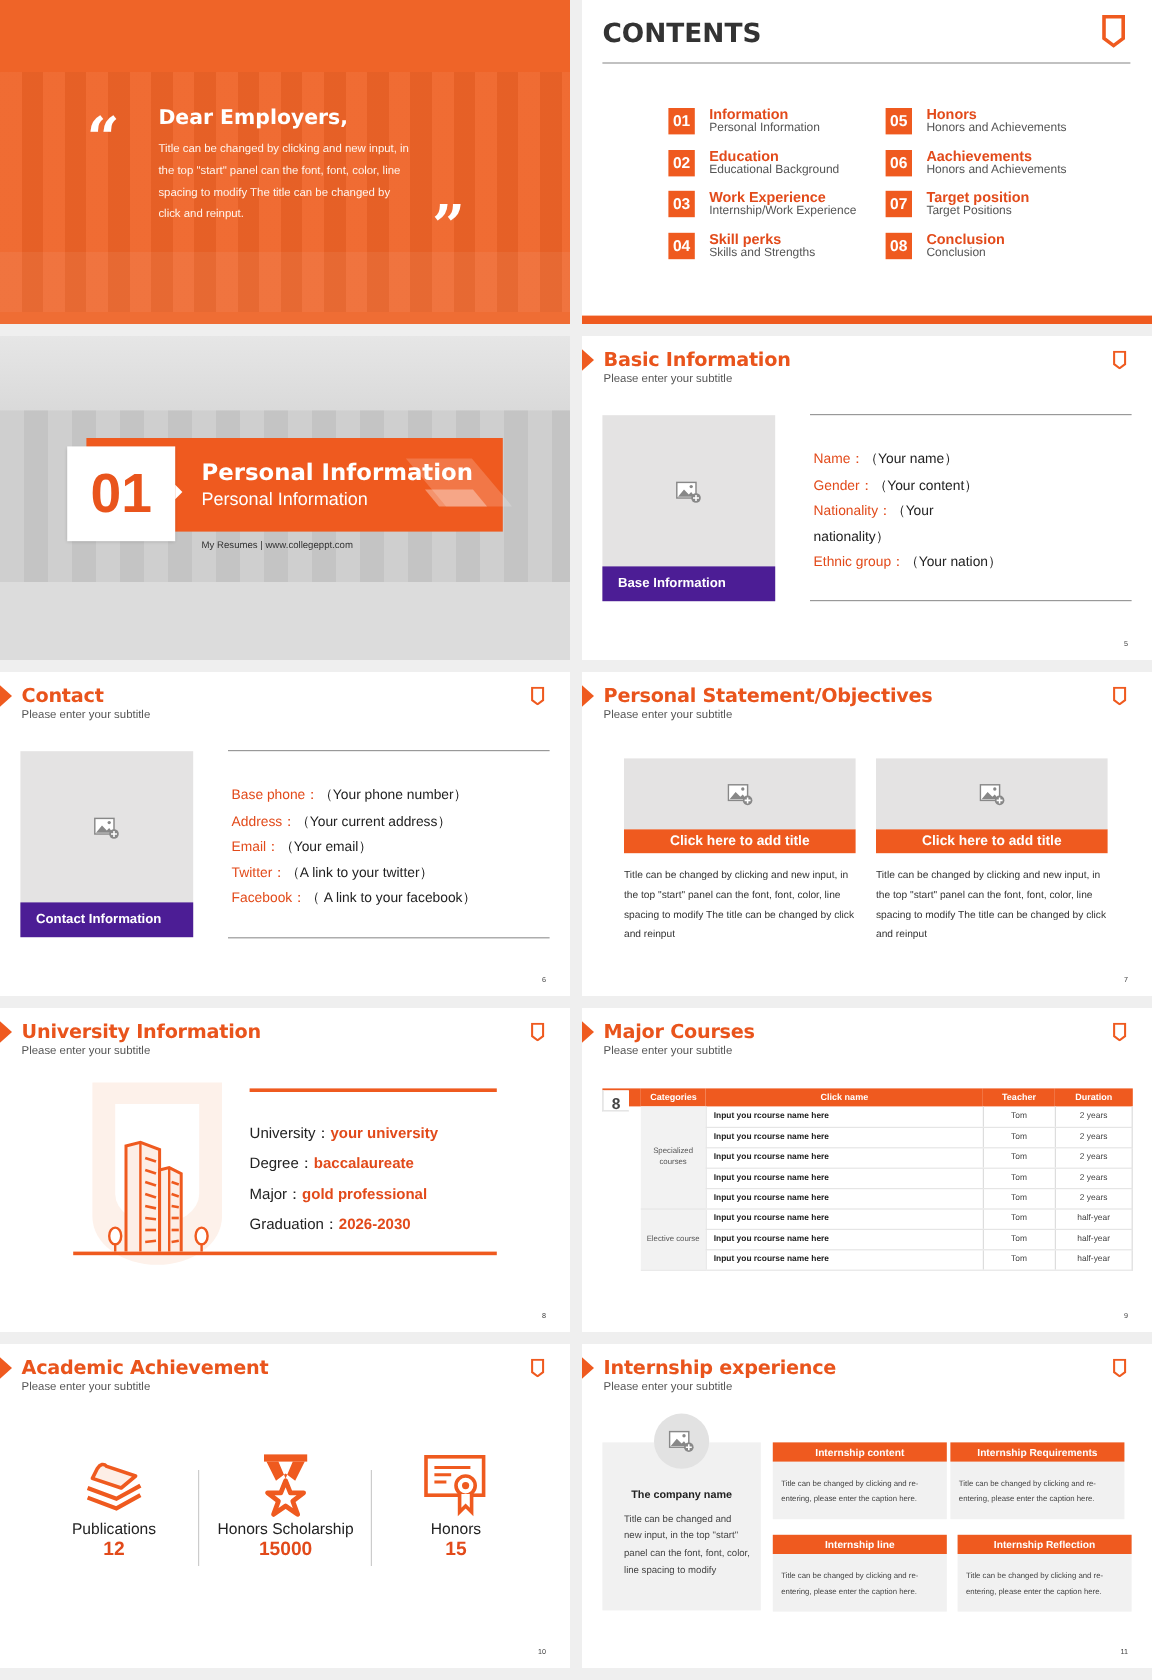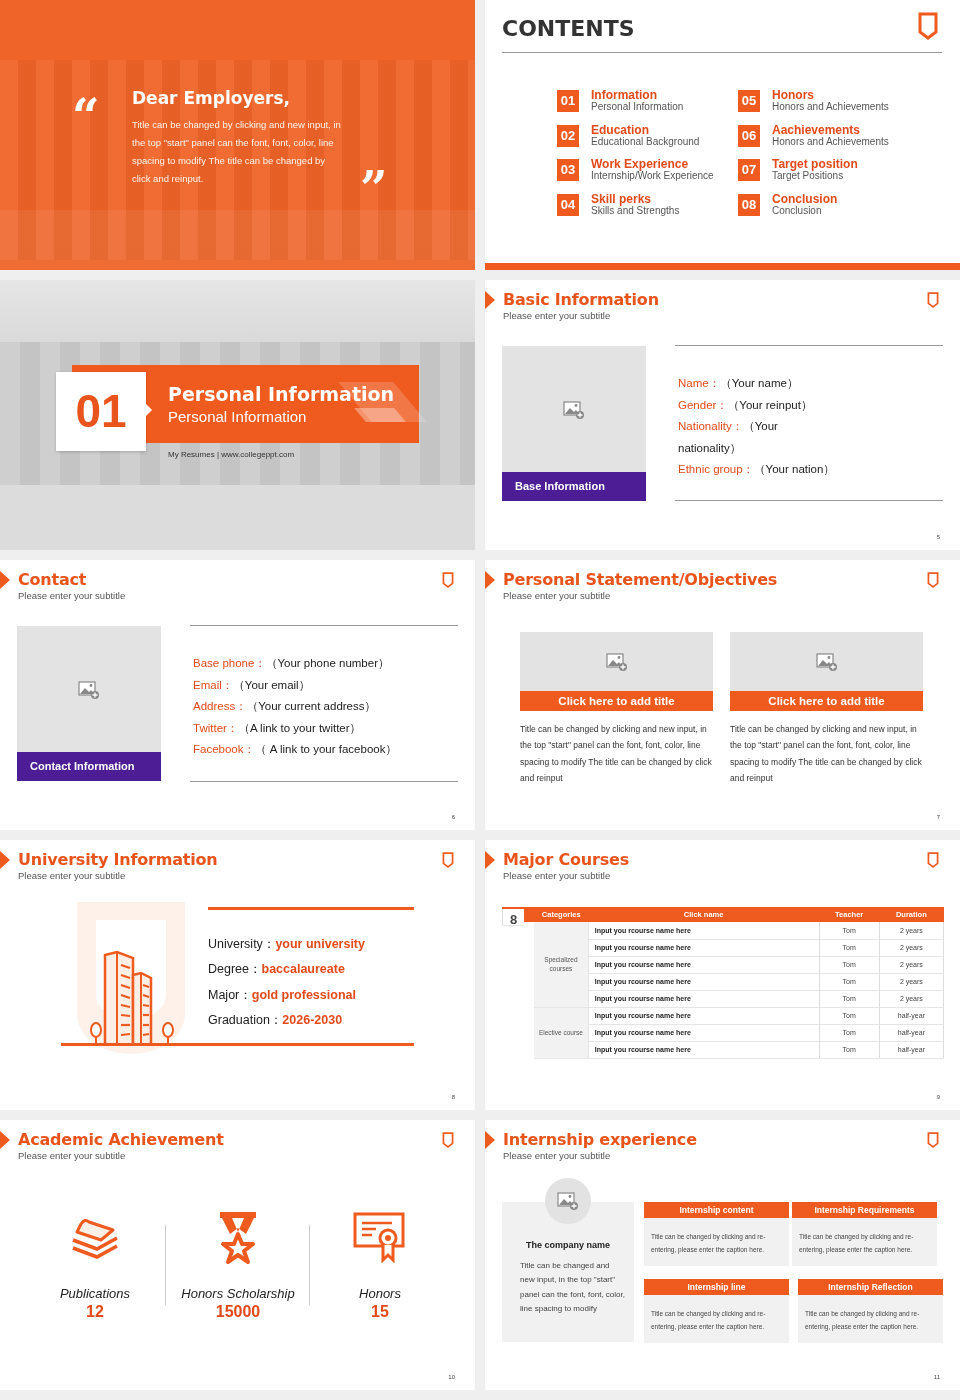--- a/index.html
+++ b/index.html
@@ -93,21 +93,21 @@
   .tbl td { height: 17px; border-bottom: 1px solid #e5e5e5; text-align: center; color: #444; }
   .tbl td.c-num { background: #fff; border-left: 1px solid #ddd; }
   .tbl td.cat { background: #f2f2f2; color: #555; line-height: 9px; font-size: 6.5px; }
   .tbl td.cn { text-align: left; padding-left: 6px; font-weight: bold; color: #222; border-left: 1px solid #e5e5e5; }
   .tbl td.tc { border-left: 1px solid #ddd; }
   .tbl td.du { border-left: 1px solid #ddd; border-right: 1px solid #ddd; }
 
   
   .ach { position: absolute; top: 90px; width: 140px; text-align: center; }
   .ach svg { display: block; margin: 0 auto; width: 56px; height: 56px; }
-  .ach .nm { margin-top: 20px; font-size: 13px; color: #222; font-style: italic; }
+  .ach .nm { font-size: 13px; color: #222; }
   .ach .vl { margin-top: 2px; font-size: 16px; font-weight: bold; color: #e24a1a; }
   .vsep { position: absolute; top: 105px; width: 1px; height: 80px; background: #ccc; }
 
   
   .co-card { position: absolute; left: 17px; top: 82px; width: 132px; height: 140px; background: #f1f1f1; }
   .co-circle { position: absolute; left: 60px; top: 58px; width: 46px; height: 46px; border-radius: 50%; background: #e2e2e2; }
   .co-name { position: absolute; left: 17px; top: 120px; width: 132px; text-align: center; font-size: 9px; font-weight: bold; color: #222; }
   .co-txt { position: absolute; left: 35px; top: 139px; width: 105px; font-size: 8px; line-height: 14.4px; color: #444; }
   .ib { position: absolute; width: 145px; height: 64px; background: #f1f1f1; }
   .ib .h { height: 16px; background: #ef5a1f; color: #fff; font-weight: bold; font-size: 8.5px; text-align: center; line-height: 16px; }
@@ -216,21 +216,21 @@
 
   <div class="photo-card">
     <svg class="img-icon" style="left:61px;top:54px">
         <use href="#imgplus"></use>
       </svg>
     <div class="lbl">Base Information</div>
   </div>
   <div class="info-top"></div>
   <div class="info-list">
     <div><span class="k">Name：</span><span>（Your name）</span></div>
-    <div><span class="k">Gender：</span><span>（Your reinput）</span></div>
+    <div><span class="k">Gender：</span><span>（Your content）</span></div>
     <div style="width:140px"><span class="k">Nationality：</span><span>（Your nationality）</span></div>
     <div><span class="k">Ethnic group：</span><span>（Your nation）</span></div>
   </div>
   <div class="info-bot" style="top:220px"></div>
   <div class="page-num">5</div>
 </div>
 
 <div class="slide s5">
   <div class="hdr-arrow"></div>
   <div class="hdr-title">Contact</div>
@@ -241,22 +241,22 @@
 
   <div class="photo-card">
     <svg class="img-icon" style="left:61px;top:54px">
         <use href="#imgplus"></use>
       </svg>
     <div class="lbl">Contact Information</div>
   </div>
   <div class="info-top"></div>
   <div class="info-list">
     <div><span class="k">Base phone：</span><span>（Your phone number）</span></div>
+    <div><span class="k">Address：</span><span>（Your current address）</span></div>
     <div><span class="k">Email：</span><span>（Your email）</span></div>
-    <div><span class="k">Address：</span><span>（Your current address）</span></div>
     <div><span class="k">Twitter：</span><span>（A link to your twitter）</span></div>
     <div><span class="k">Facebook：</span><span>（ A link to your facebook）</span></div>
   </div>
   <div class="info-bot"></div>
   <div class="page-num">6</div>
 </div>
 
 <div class="slide s6">
   <div class="hdr-arrow"></div>
   <div class="hdr-title">Personal Statement/Objectives</div>

